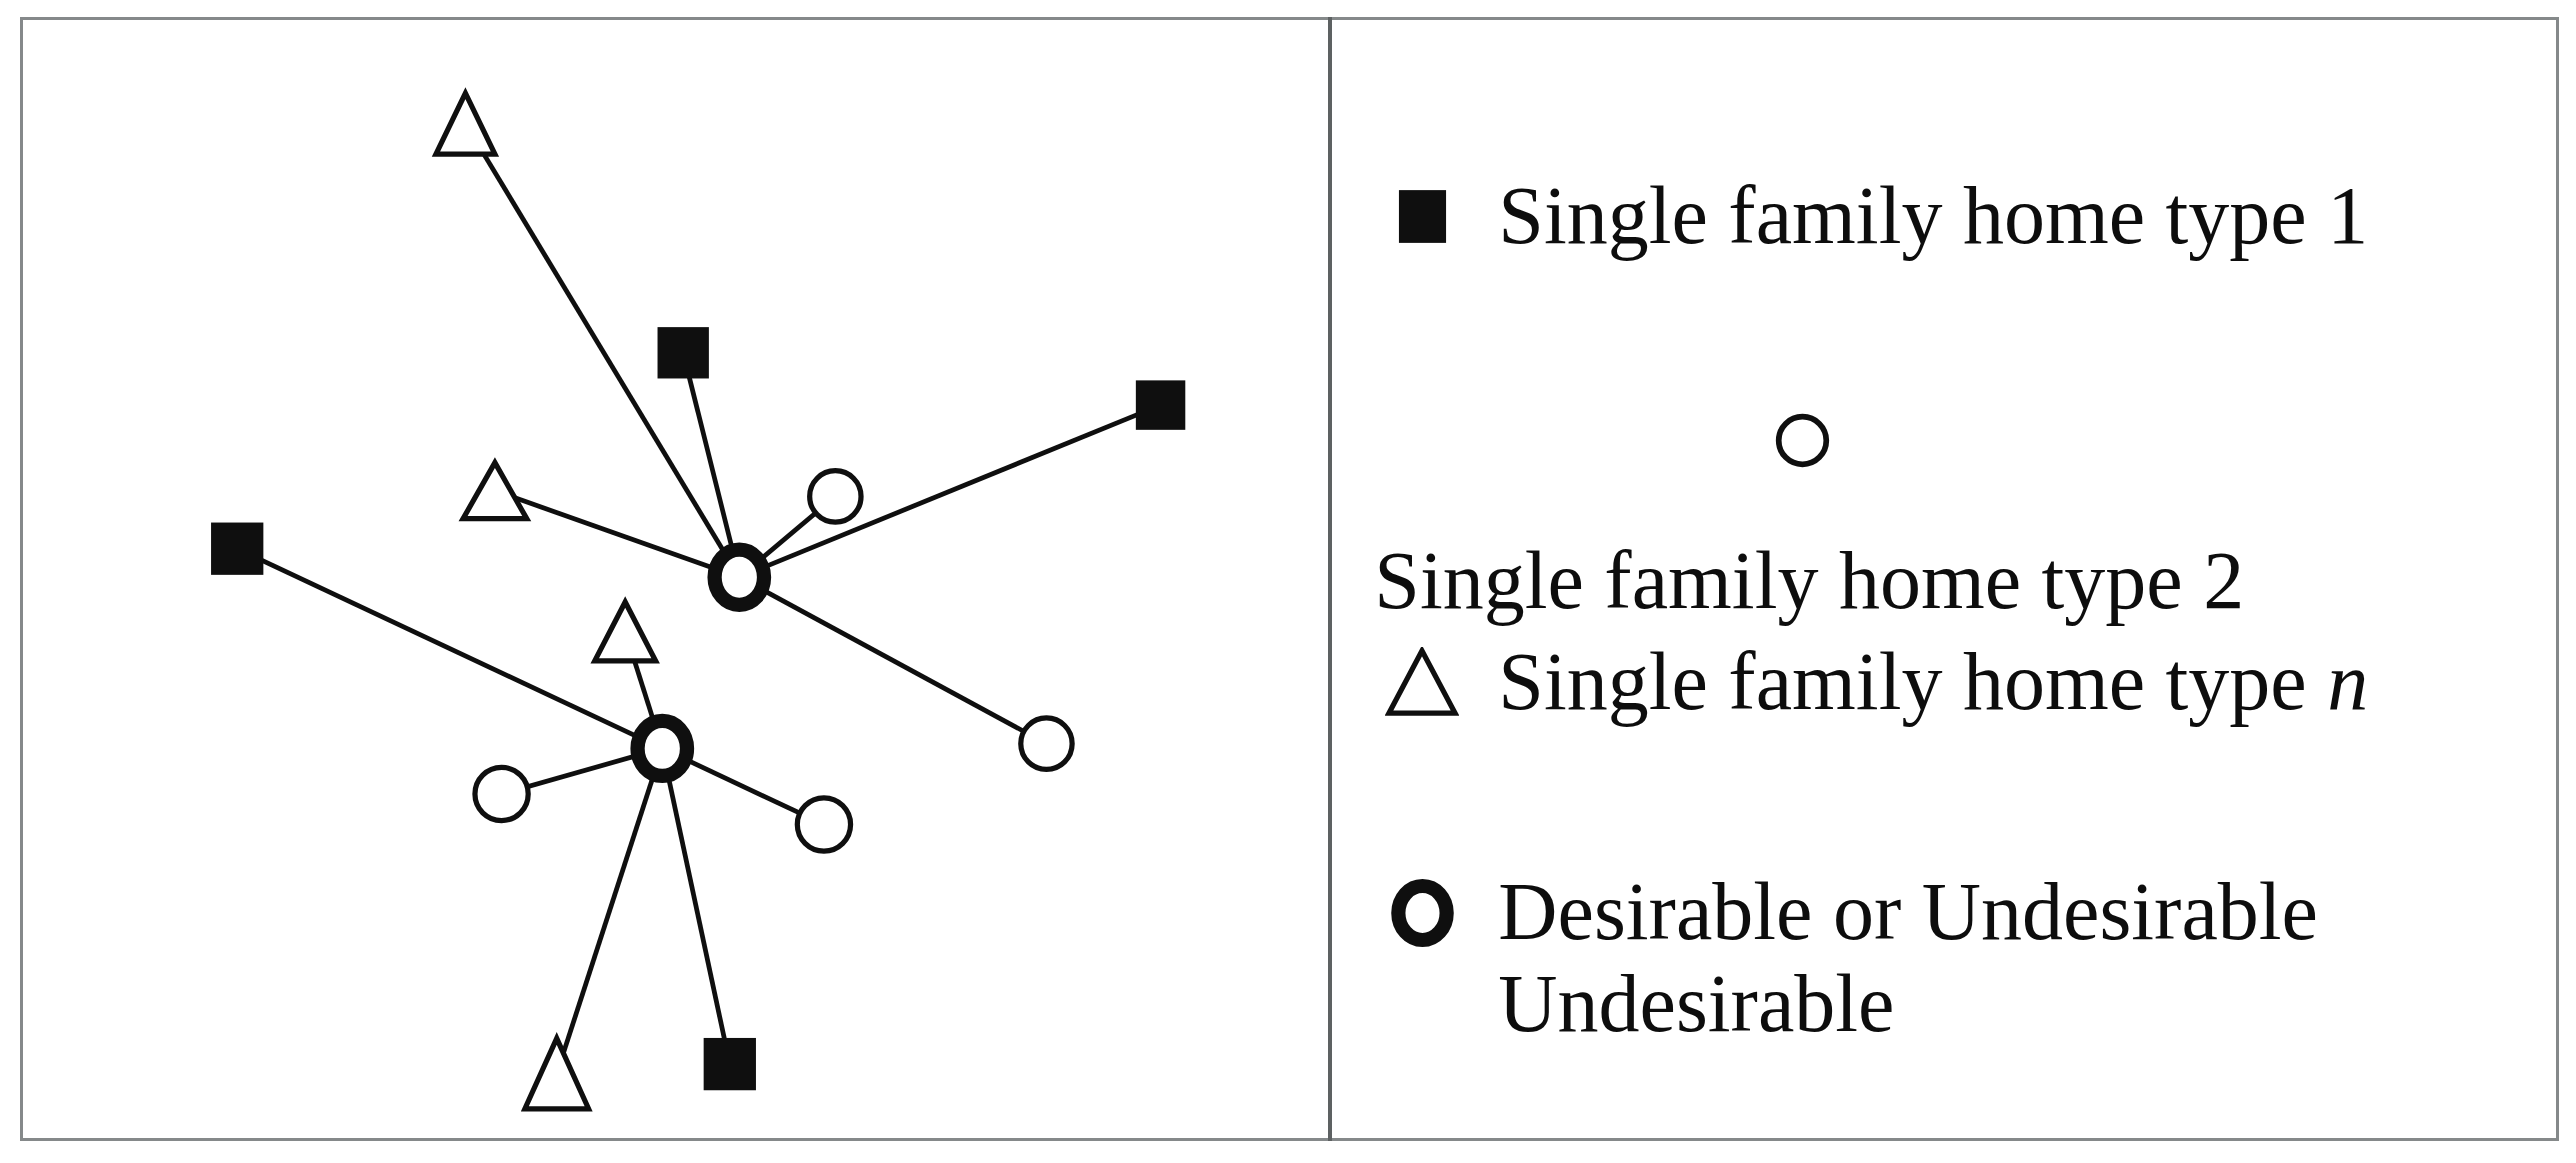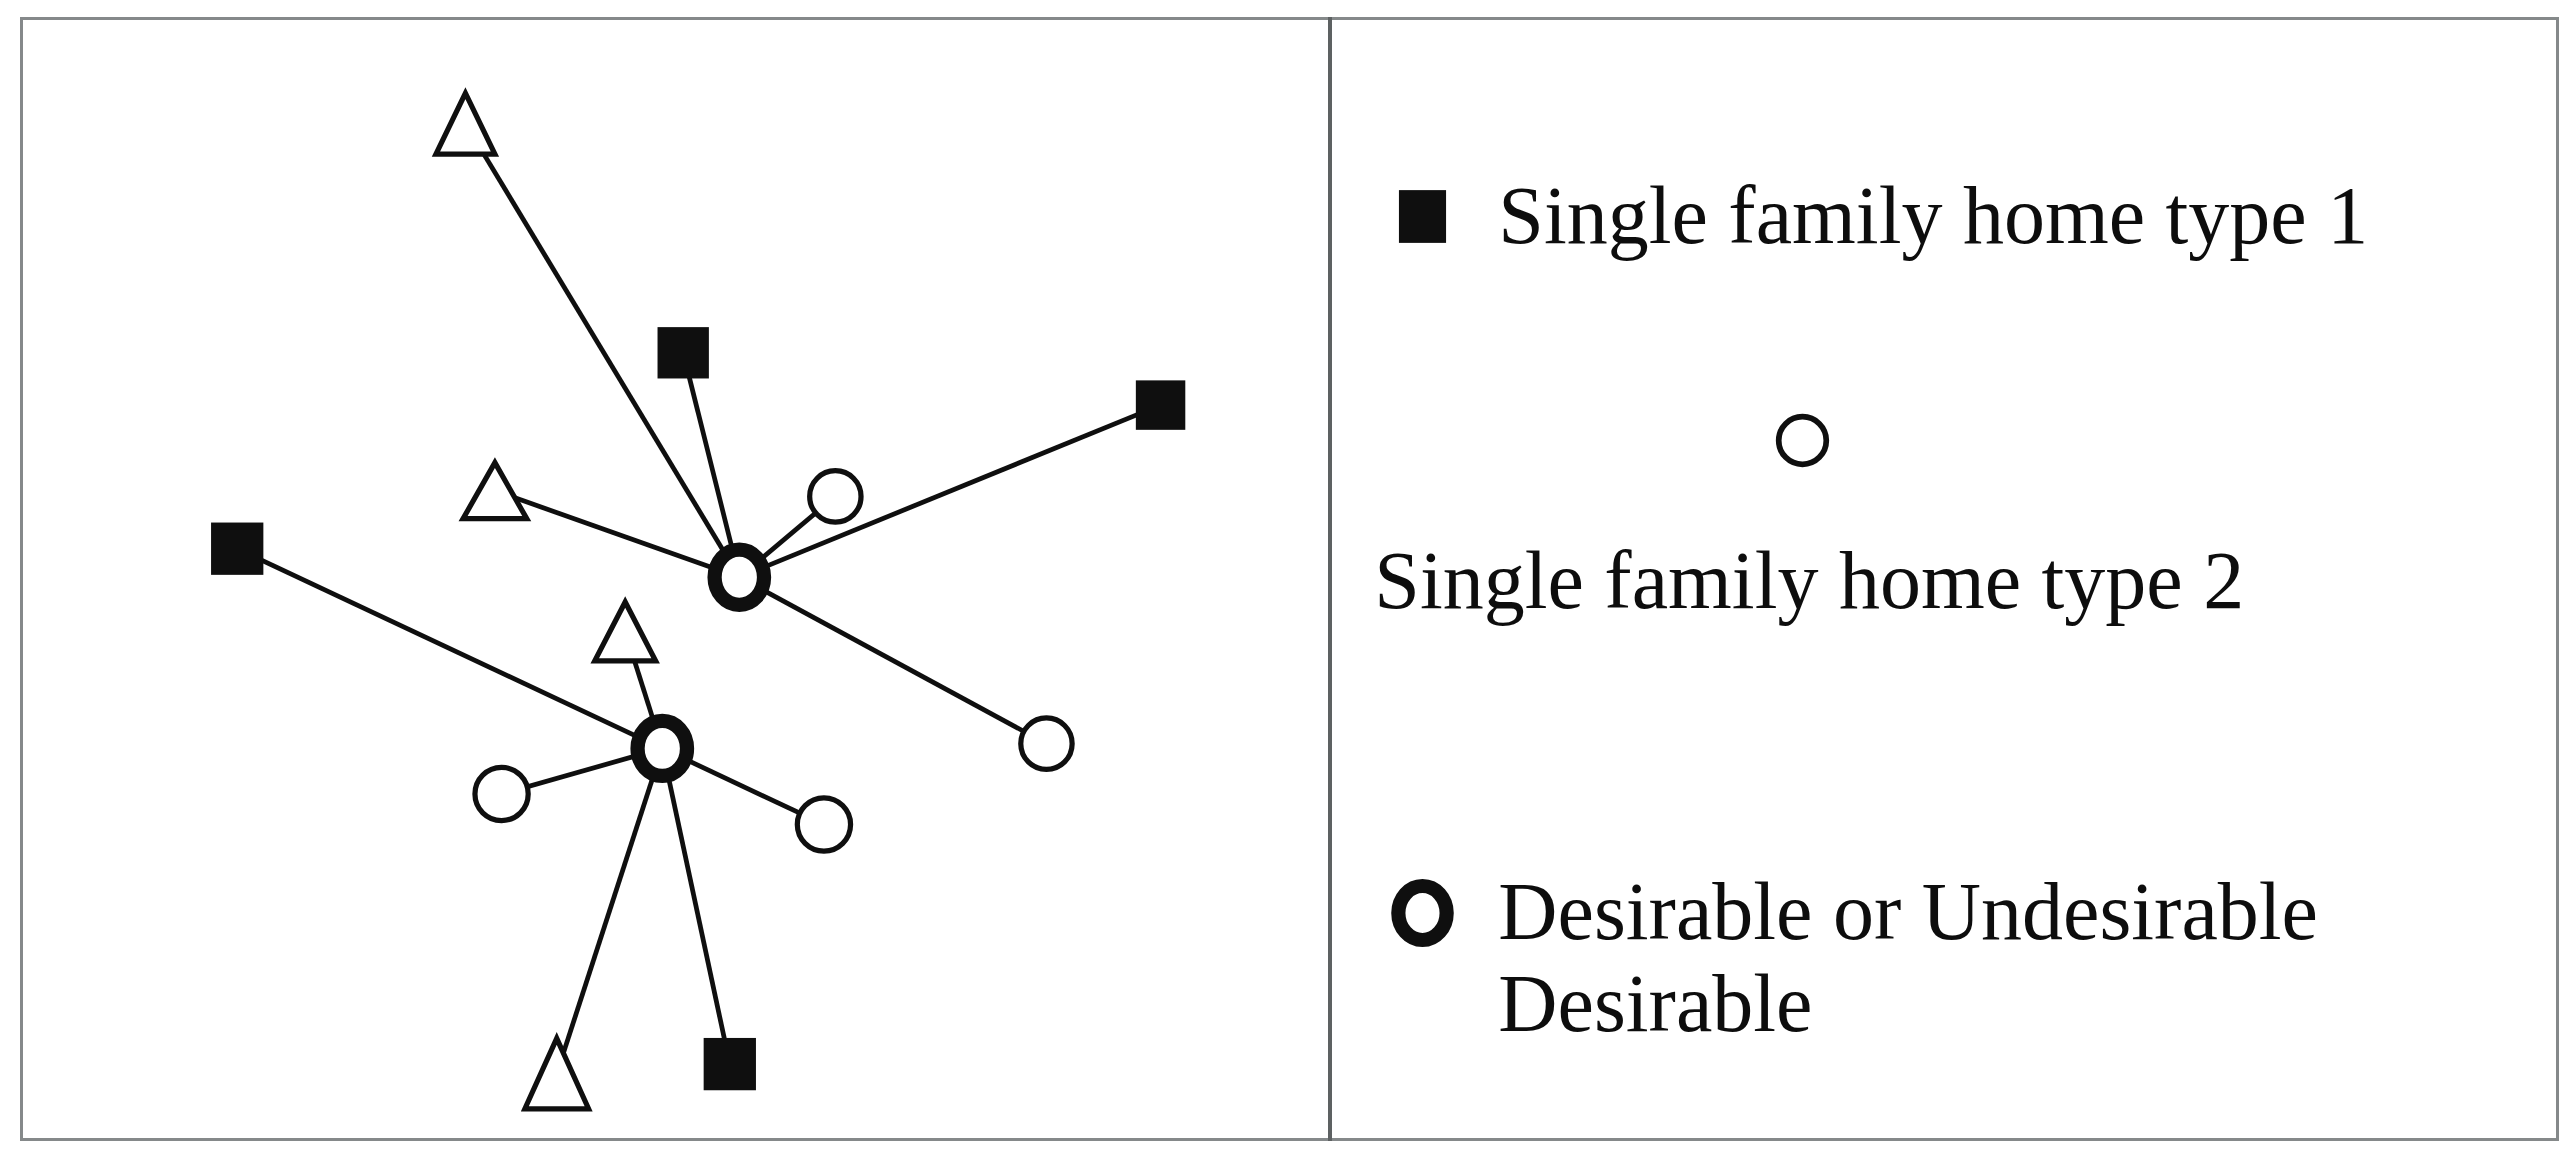--- a/index.html
+++ b/index.html
@@ -67,25 +67,33 @@
 
     <div class="legend-row" style="top:399px;flex-direction:column;">
       <span class="sym-cell">
         <svg width="59" height="59" viewBox="0 0 62 62">
             <circle cx="31" cy="31" r="25" fill="#ffffff" stroke="#0f0f0f" stroke-width="6"></circle>
           </svg>
       </span>
       <span class="legend-text"><span>Single family home type 2</span><i></i></span>
     </div>
 
+    <div class="legend-row" style="top:624px;">
+      <span class="sym-cell">
+        <svg width="74" height="70" viewBox="0 0 78 74">
+            <polygon points="39,4 4,70 74,70" fill="#ffffff" stroke="#0f0f0f" stroke-width="5.5"></polygon>
+          </svg>
+      </span>
+      <span class="legend-text"><span>Single family home type </span><i>n</i></span>
+    </div>
 
     <div class="legend-row two-line" style="top:854px;">
       <span class="sym-cell">
         <svg width="67" height="72" viewBox="0 0 70 76">
             <ellipse cx="35" cy="38" rx="25.5" ry="28.5" fill="#ffffff" stroke="#0f0f0f" stroke-width="15"></ellipse>
           </svg>
       </span>
-      <span class="legend-text"><span>Desirable or Undesirable</span><i></i><br><span>Desirable</span></span>
+      <span class="legend-text"><span>Desirable or Undesirable</span><i></i><br><span>Undesirable</span></span>
     </div>
 
   </div>
 </div>
 
 
 </body></html>

